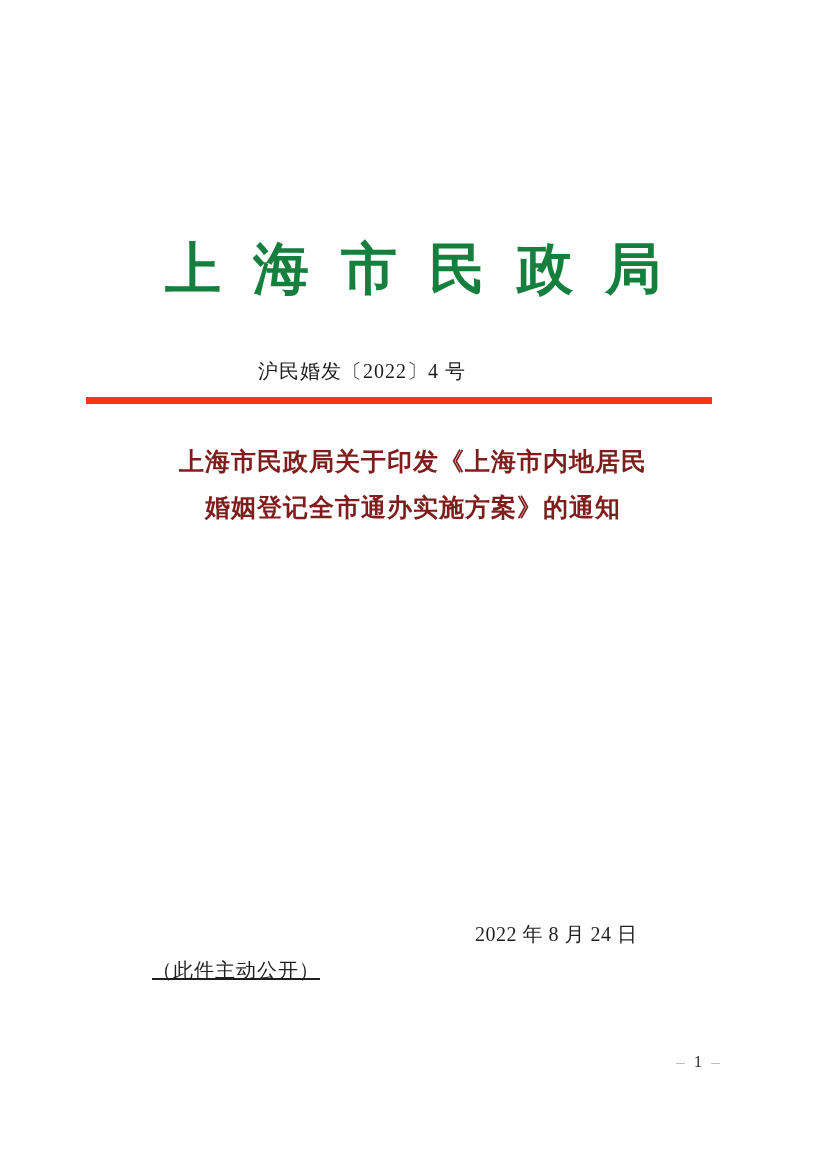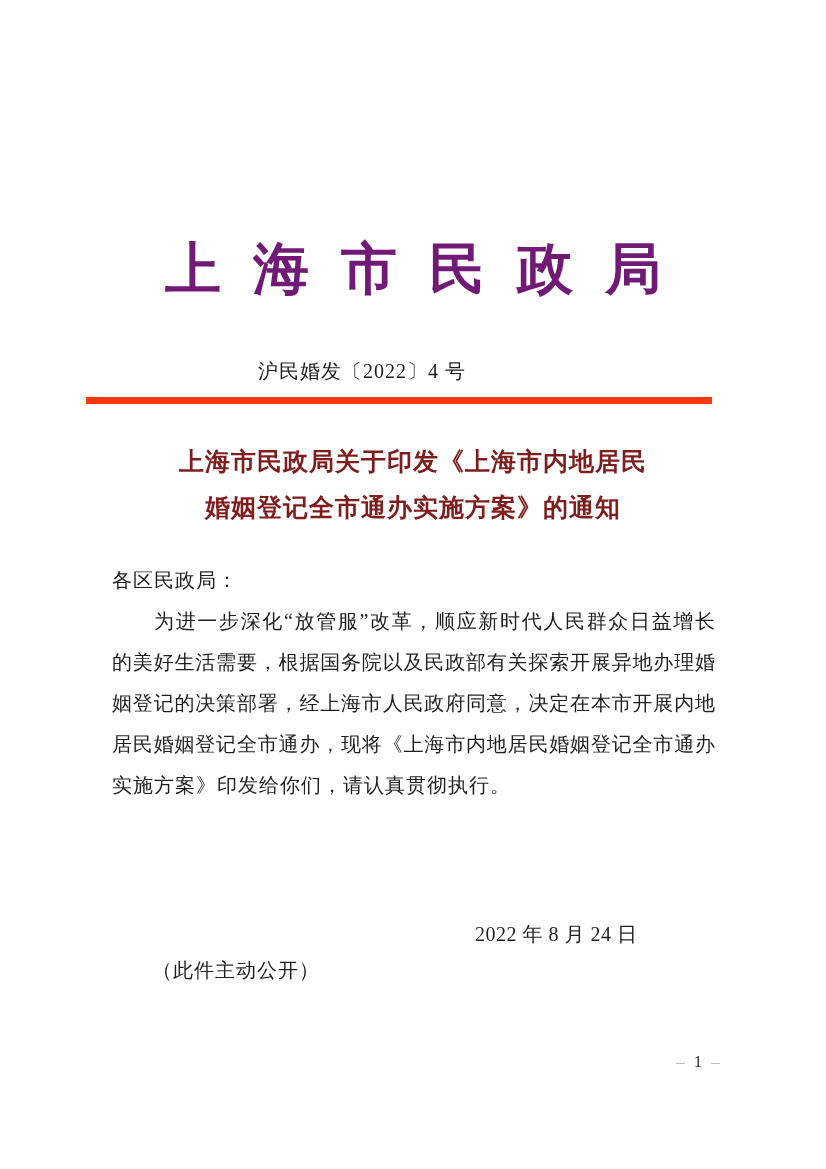--- a/index.html
+++ b/index.html
@@ -18,21 +18,21 @@
     top: 238px;
     left: 0;
     width: 826px;
     text-align: center;
     font-size: 56px;
     line-height: 62px;
     font-weight: 700;
     letter-spacing: 9px;
     padding-left: 9px;
     box-sizing: border-box;
-    color: #701a75;
+    color: #15803d;
     white-space: nowrap;
   }
   .docnum {
     position: absolute;
     top: 358px;
     left: 0;
     width: 724px;
     text-align: center;
     font-size: 20px;
     line-height: 26px;
@@ -88,20 +88,21 @@
   }
   .disclosure {
     position: absolute;
     top: 956px;
     left: 152px;
     font-size: 20px;
     line-height: 28px;
     color: #1f1f1f;
     letter-spacing: 1px;
     white-space: nowrap;
+    text-decoration: underline;
   }
   .page-footer {
     position: absolute;
     top: 1052px;
     left: 668px;
     width: 60px;
     display: flex;
     justify-content: center;
     align-items: center;
     gap: 9px;
@@ -120,28 +121,20 @@
 
   <div class="docnum">沪民婚发〔2022〕4 号</div>
 
   <div class="rule"></div>
 
   <div class="title">
     <div>上海市民政局关于印发《上海市内地居民</div>
     <div>婚姻登记全市通办实施方案》的通知</div>
   </div>
 
-  <div class="body-block">
-    <div class="body-line no-justify">各区民政局：</div>
-    <div class="body-line first">为进一步深化“放管服”改革，顺应新时代人民群众日益增长</div>
-    <div class="body-line">的美好生活需要，根据国务院以及民政部有关探索开展异地办理婚</div>
-    <div class="body-line">姻登记的决策部署，经上海市人民政府同意，决定在本市开展内地</div>
-    <div class="body-line">居民婚姻登记全市通办，现将《上海市内地居民婚姻登记全市通办</div>
-    <div class="body-line no-justify">实施方案》印发给你们，请认真贯彻执行。</div>
-  </div>
 
   <div class="issue-date">2022 年 8 月 24 日</div>
 
   <div class="disclosure">（此件主动公开）</div>
 
   <div class="page-footer">
     <span class="dash">–</span>
     <span class="num">1</span>
     <span class="dash">–</span>
   </div>

